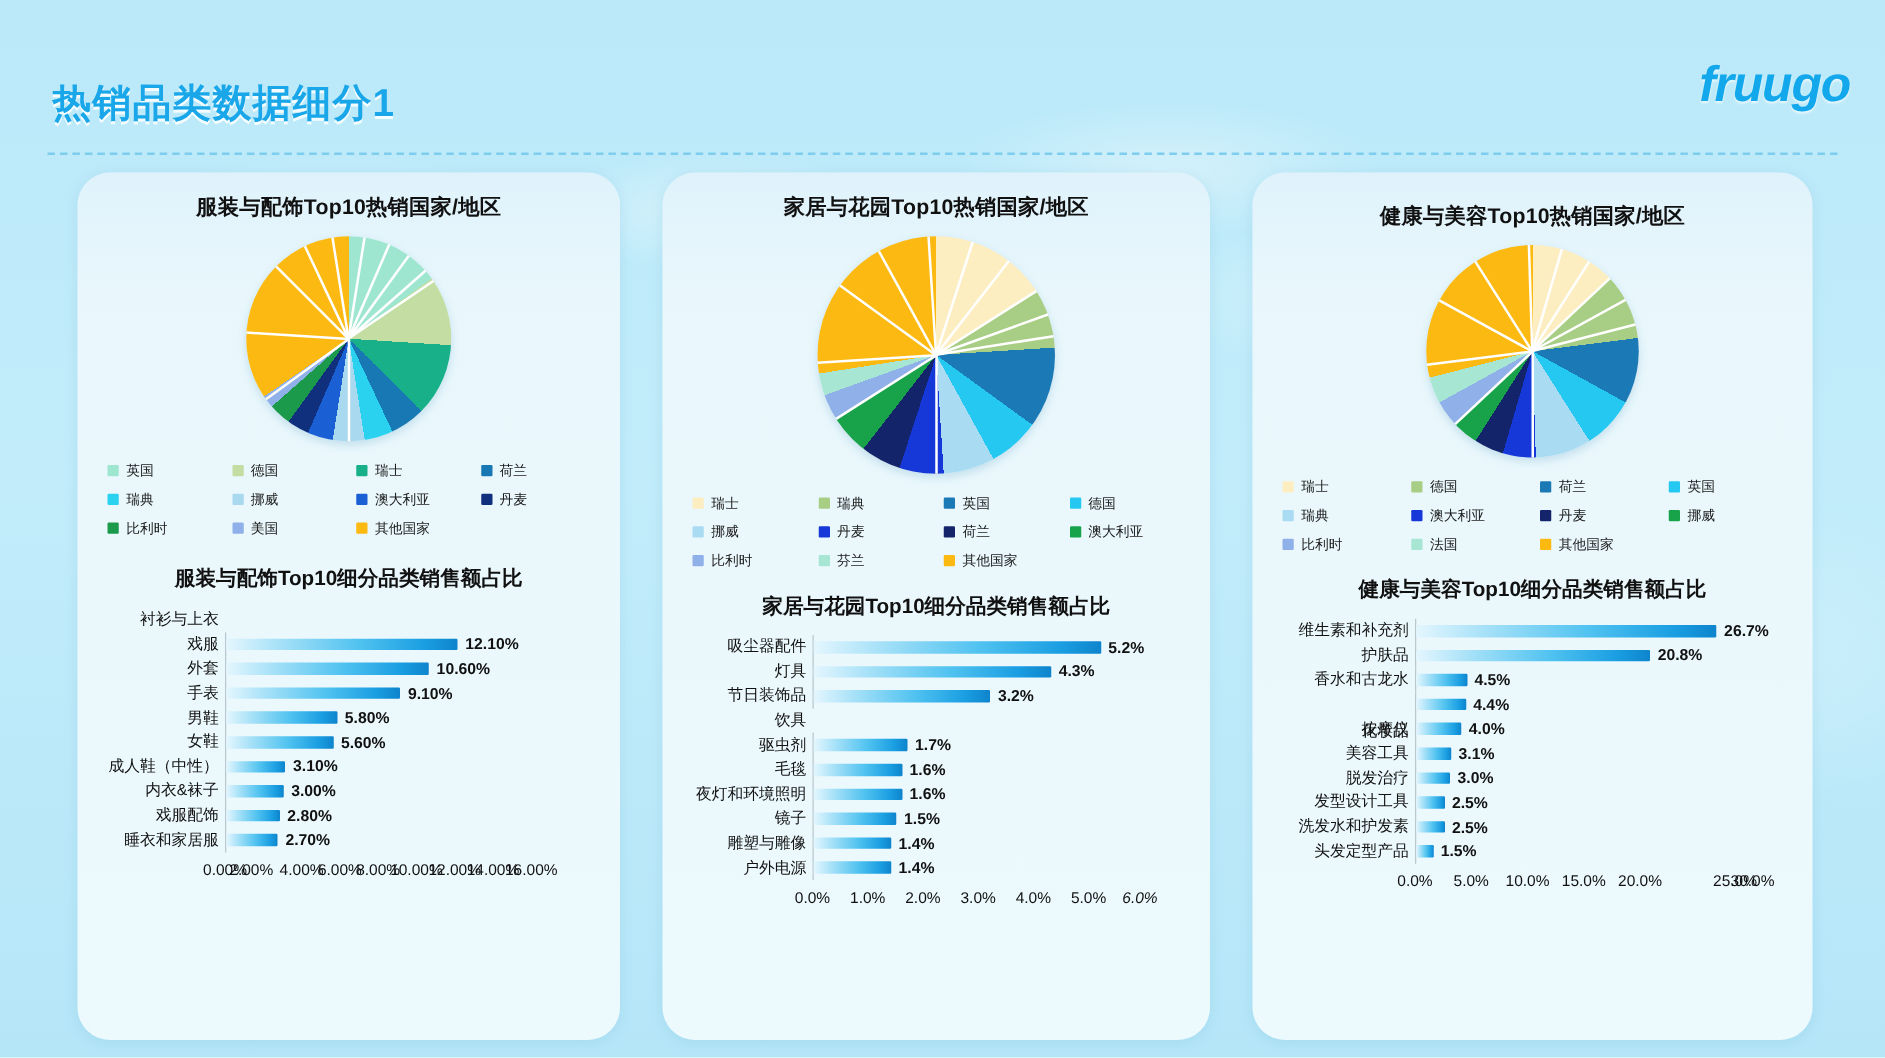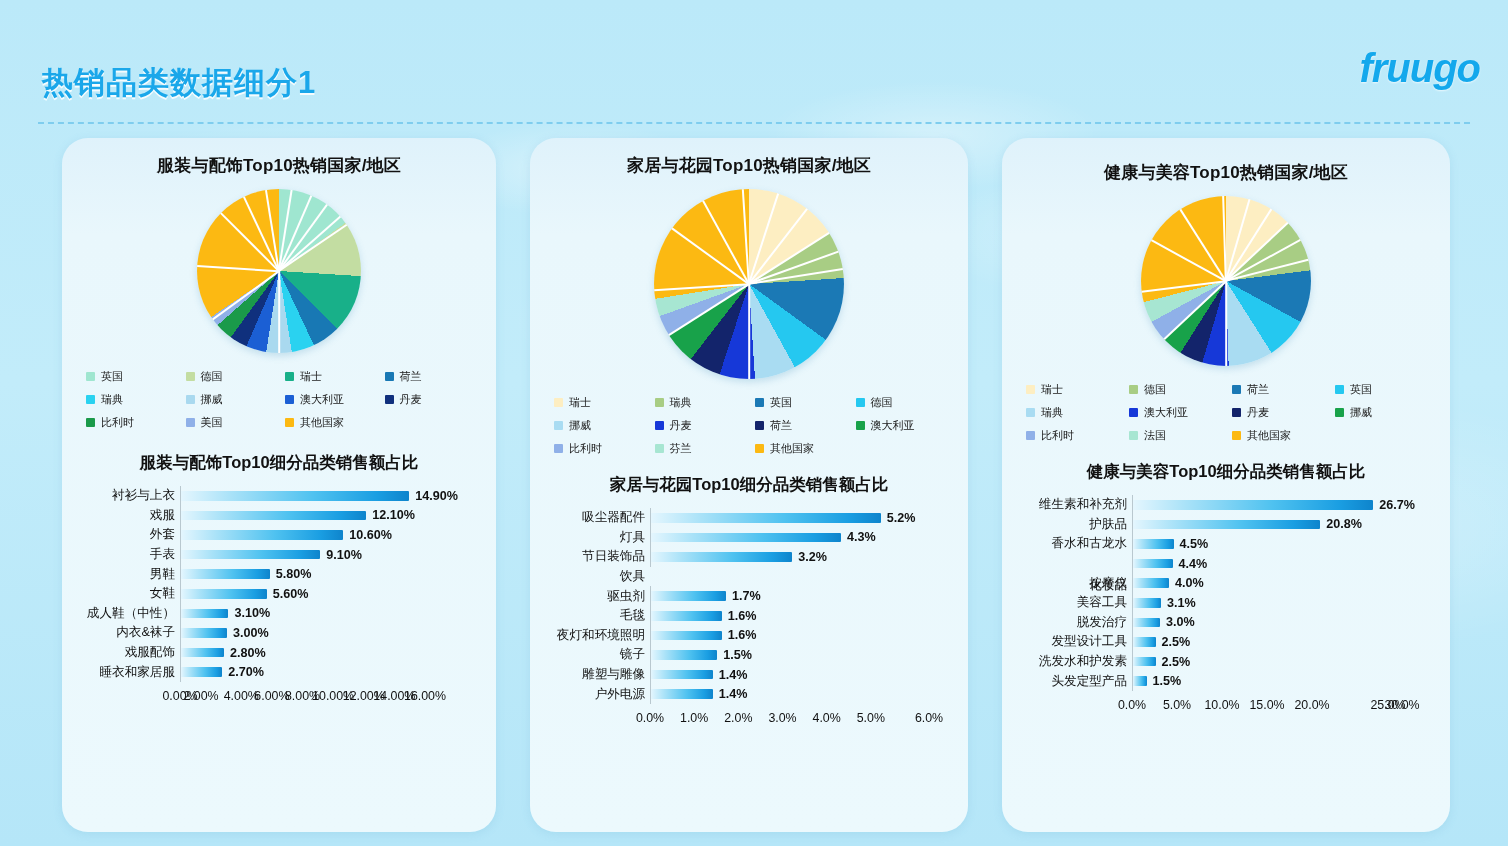--- a/index.html
+++ b/index.html
@@ -183,24 +183,20 @@
       </div>
       <div class="legend-item">
         <span class="swatch" style="background: rgb(252, 185, 18);"></span>
         <span>其他国家</span>
       </div>
     </div>
   <div class="bar-title">服装与配饰Top10细分品类销售额占比</div>
   <div class="bars" id="bars-apparel">
       <div class="bar-row">
         <div class="bar-label" style="flex: 0 0 108px;">衬衫与上衣</div>
-        <div class="bar-track">
-          <div class="bar-fill" style="width: 228.156px;"></div>
-          <div class="bar-value">14.90%</div>
-        </div>
       </div>
       <div class="bar-row">
         <div class="bar-label" style="flex: 0 0 108px;">戏服</div>
         <div class="bar-track">
           <div class="bar-fill" style="width: 185.281px;"></div>
           <div class="bar-value">12.10%</div>
         </div>
       </div>
       <div class="bar-row">
         <div class="bar-label" style="flex: 0 0 108px;">外套</div>
@@ -408,21 +404,21 @@
       </div>
       <div class="axis">
         <div class="axis-spacer" style="flex: 0 0 110px;"></div>
         <div class="axis-ticks">
           <div class="axis-tick" style="left: 0px;">0.0%</div>
           <div class="axis-tick" style="left: 44.1667px;">1.0%</div>
           <div class="axis-tick" style="left: 88.3333px;">2.0%</div>
           <div class="axis-tick" style="left: 132.5px;">3.0%</div>
           <div class="axis-tick" style="left: 176.667px;">4.0%</div>
           <div class="axis-tick" style="left: 220.833px;">5.0%</div>
-          <div class="axis-tick" style="left: 279px;">6.0%</div>
+          <div class="axis-tick" style="left: 262px; font-style: italic;">6.0%</div>
         </div>
       </div>
     </div>
 </div>
 
 <div class="card" id="card-health">
   <div class="card-title">健康与美容Top10热销国家/地区</div>
   <div class="pie-wrap">
     <div class="pie" id="pie-health" style="width: 170px; height: 170px; background: conic-gradient(rgb(253, 238, 194) 0deg, rgb(253, 238, 194) 46.8deg, rgb(168, 205, 132) 46.8deg, rgb(168, 205, 132) 82.8deg, rgb(27, 121, 181) 82.8deg, rgb(27, 121, 181) 118.8deg, rgb(37, 200, 240) 118.8deg, rgb(37, 200, 240) 147.6deg, rgb(169, 220, 242) 147.6deg, rgb(169, 220, 242) 178.2deg, rgb(22, 56, 216) 178.2deg, rgb(22, 56, 216) 196.2deg, rgb(19, 36, 107) 196.2deg, rgb(19, 36, 107) 212.4deg, rgb(24, 162, 74) 212.4deg, rgb(24, 162, 74) 226.8deg, rgb(143, 176, 232) 226.8deg, rgb(143, 176, 232) 241.2deg, rgb(167, 230, 210) 241.2deg, rgb(167, 230, 210) 255.6deg, rgb(252, 185, 18) 255.6deg, rgb(252, 185, 18) 360deg);">
         <div style="position: absolute; left: 50%; top: 50%; width: 1.6px; height: 85px; background: rgb(255, 255, 255); transform-origin: 50% 0px; transform: translateX(-50%) rotate(46.8deg);"></div>

